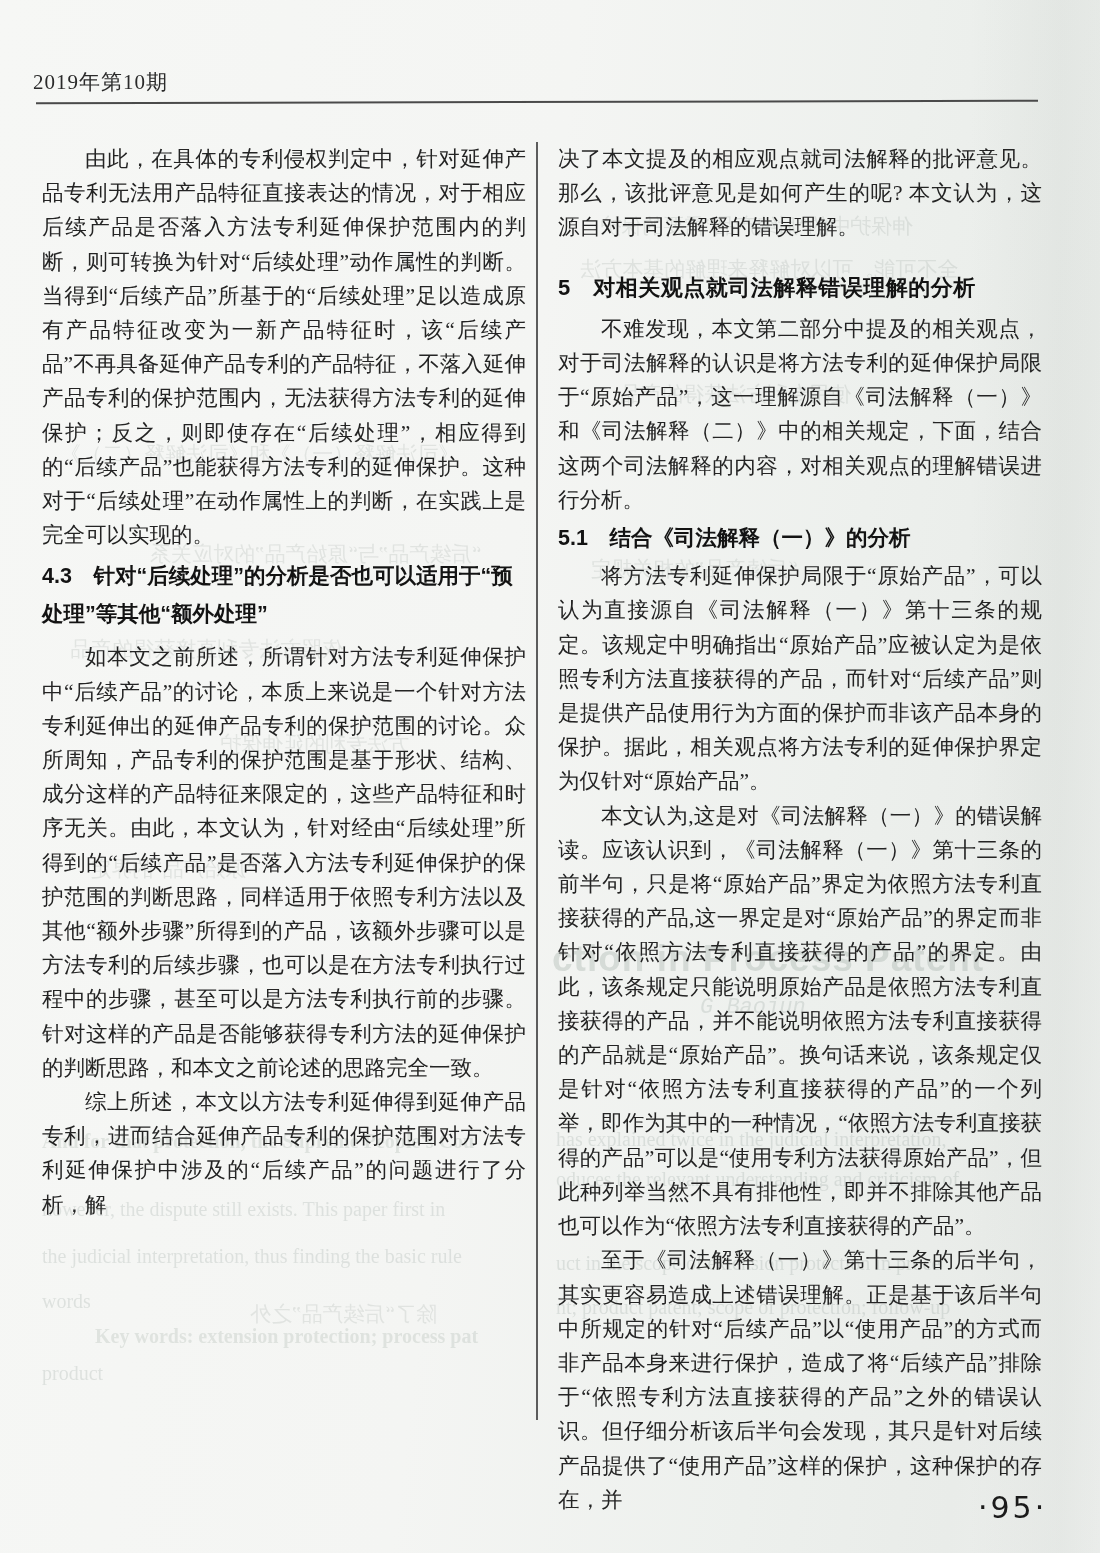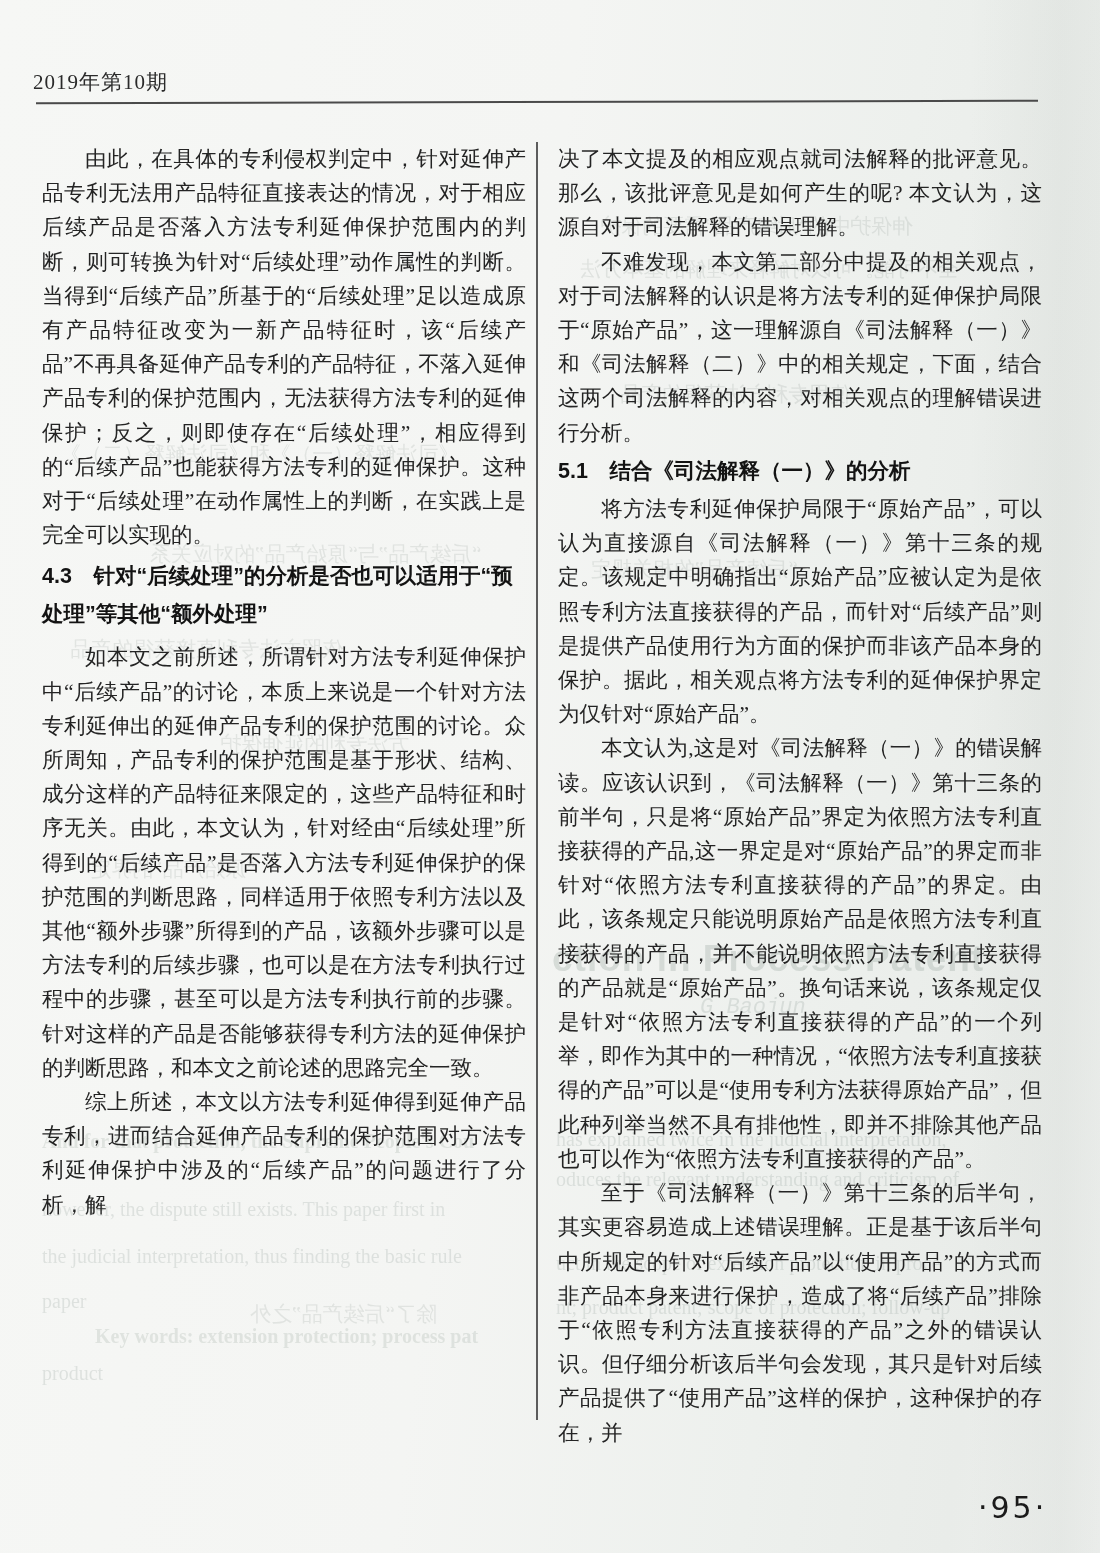--- a/index.html
+++ b/index.html
@@ -83,21 +83,21 @@
   <span class="ghost ghost-cn" style="left:150px;top:540px;">“后续产品”与“原始产品”的对应关系</span>
   <span class="ghost ghost-cn" style="left:70px;top:635px;">依照方法专利直接获得的产品</span>
   <span class="ghost ghost-cn" style="left:220px;top:730px;">方法专利的延伸保护</span>
   <span class="ghost ghost-cn" style="left:90px;top:855px;">“原始产品”的界定</span>
   <span class="ghost ghost-cn" style="left:250px;top:1300px;">除了“后续产品”之外</span>
   <span class="ghost ghost-en-b" style="left:42px;top:1118px;margin-top:12px;">And for that protection, the Supreme People's Cou</span>
   <span class="ghost ghost-en" style="left:42px;top:1198px;">however, the dispute still exists. This paper first in</span>
   <span class="ghost ghost-en" style="left:42px;top:1245px;">the judicial interpretation, thus finding the basic rule</span>
   <span class="ghost ghost-en-b" style="left:95px;top:1325px;">Key words: extension protection; process pat</span>
   <span class="ghost ghost-en" style="left:42px;top:1362px;">product</span>
-  <span class="ghost ghost-en" style="left:42px;top:1290px;">paper</span>
+  <span class="ghost ghost-en" style="left:42px;top:1290px;">words</span>
 
   <span class="ghost ghost-cn" style="left:600px;top:212px;">伸保护中的“后续产品”需要的保护</span>
   <span class="ghost ghost-cn" style="left:580px;top:255px;">全不可能。可以对解释来理解的基本方法</span>
   <span class="ghost ghost-cn" style="left:620px;top:380px;">使用专利方法获得的产品</span>
   <span class="ghost ghost-cn" style="left:590px;top:555px;">“后续产品”的相关规定</span>
   <span class="ghost ghost-big" style="left:552px;top:938px;">ction in Process Patent</span>
   <span class="ghost ghost-it" style="left:700px;top:995px;">G Baojun</span>
   <span class="ghost ghost-en" style="left:556px;top:1128px;">has explained twice in the judicial interpretation,</span>
   <span class="ghost ghost-en" style="left:556px;top:1168px;">oduces the relevant understanding and criticism of</span>
   <span class="ghost ghost-en" style="left:556px;top:1252px;">uct in the scope of extension protection in proce</span>
@@ -112,20 +112,21 @@
 
   <div class="col col-left">
     <p class="indent">由此，在具体的专利侵权判定中，针对延伸产品专利无法用产品特征直接表达的情况，对于相应后续产品是否落入方法专利延伸保护范围内的判断，则可转换为针对“后续处理”动作属性的判断。当得到“后续产品”所基于的“后续处理”足以造成原有产品特征改变为一新产品特征时，该“后续产品”不再具备延伸产品专利的产品特征，不落入延伸产品专利的保护范围内，无法获得方法专利的延伸保护；反之，则即使存在“后续处理”，相应得到的“后续产品”也能获得方法专利的延伸保护。这种对于“后续处理”在动作属性上的判断，在实践上是完全可以实现的。</p>
     <p class="h-sub h43">4.3　针对“后续处理”的分析是否也可以适用于“预处理”等其他“额外处理”</p>
     <p class="indent">如本文之前所述，所谓针对方法专利延伸保护中“后续产品”的讨论，本质上来说是一个针对方法专利延伸出的延伸产品专利的保护范围的讨论。众所周知，产品专利的保护范围是基于形状、结构、成分这样的产品特征来限定的，这些产品特征和时序无关。由此，本文认为，针对经由“后续处理”所得到的“后续产品”是否落入方法专利延伸保护的保护范围的判断思路，同样适用于依照专利方法以及其他“额外步骤”所得到的产品，该额外步骤可以是方法专利的后续步骤，也可以是在方法专利执行过程中的步骤，甚至可以是方法专利执行前的步骤。针对这样的产品是否能够获得专利方法的延伸保护的判断思路，和本文之前论述的思路完全一致。</p>
     <p class="indent">综上所述，本文以方法专利延伸得到延伸产品专利，进而结合延伸产品专利的保护范围对方法专利延伸保护中涉及的“后续产品”的问题进行了分析，解</p>
   </div>
 
   <div class="col col-right">
     <p>决了本文提及的相应观点就司法解释的批评意见。那么，该批评意见是如何产生的呢? 本文认为，这源自对于司法解释的错误理解。</p>
+    <p class="h-major h5">5　对相关观点就司法解释错误理解的分析</p>
     <p class="indent">不难发现，本文第二部分中提及的相关观点，对于司法解释的认识是将方法专利的延伸保护局限于“原始产品”，这一理解源自《司法解释（一）》和《司法解释（二）》中的相关规定，下面，结合这两个司法解释的内容，对相关观点的理解错误进行分析。</p>
     <p class="h-sub h51">5.1　结合《司法解释（一）》的分析</p>
     <p class="indent">将方法专利延伸保护局限于“原始产品”，可以认为直接源自《司法解释（一）》第十三条的规定。该规定中明确指出“原始产品”应被认定为是依照专利方法直接获得的产品，而针对“后续产品”则是提供产品使用行为方面的保护而非该产品本身的保护。据此，相关观点将方法专利的延伸保护界定为仅针对“原始产品”。</p>
     <p class="indent">本文认为,这是对《司法解释（一）》的错误解读。应该认识到，《司法解释（一）》第十三条的前半句，只是将“原始产品”界定为依照方法专利直接获得的产品,这一界定是对“原始产品”的界定而非针对“依照方法专利直接获得的产品”的界定。由此，该条规定只能说明原始产品是依照方法专利直接获得的产品，并不能说明依照方法专利直接获得的产品就是“原始产品”。换句话来说，该条规定仅是针对“依照方法专利直接获得的产品”的一个列举，即作为其中的一种情况，“依照方法专利直接获得的产品”可以是“使用专利方法获得原始产品”，但此种列举当然不具有排他性，即并不排除其他产品也可以作为“依照方法专利直接获得的产品”。</p>
     <p class="indent">至于《司法解释（一）》第十三条的后半句，其实更容易造成上述错误理解。正是基于该后半句中所规定的针对“后续产品”以“使用产品”的方式而非产品本身来进行保护，造成了将“后续产品”排除于“依照专利方法直接获得的产品”之外的错误认识。但仔细分析该后半句会发现，其只是针对后续产品提供了“使用产品”这样的保护，这种保护的存在，并</p>
   </div>
 
   <div class="pagenum">·95·</div>
 
 </div>

